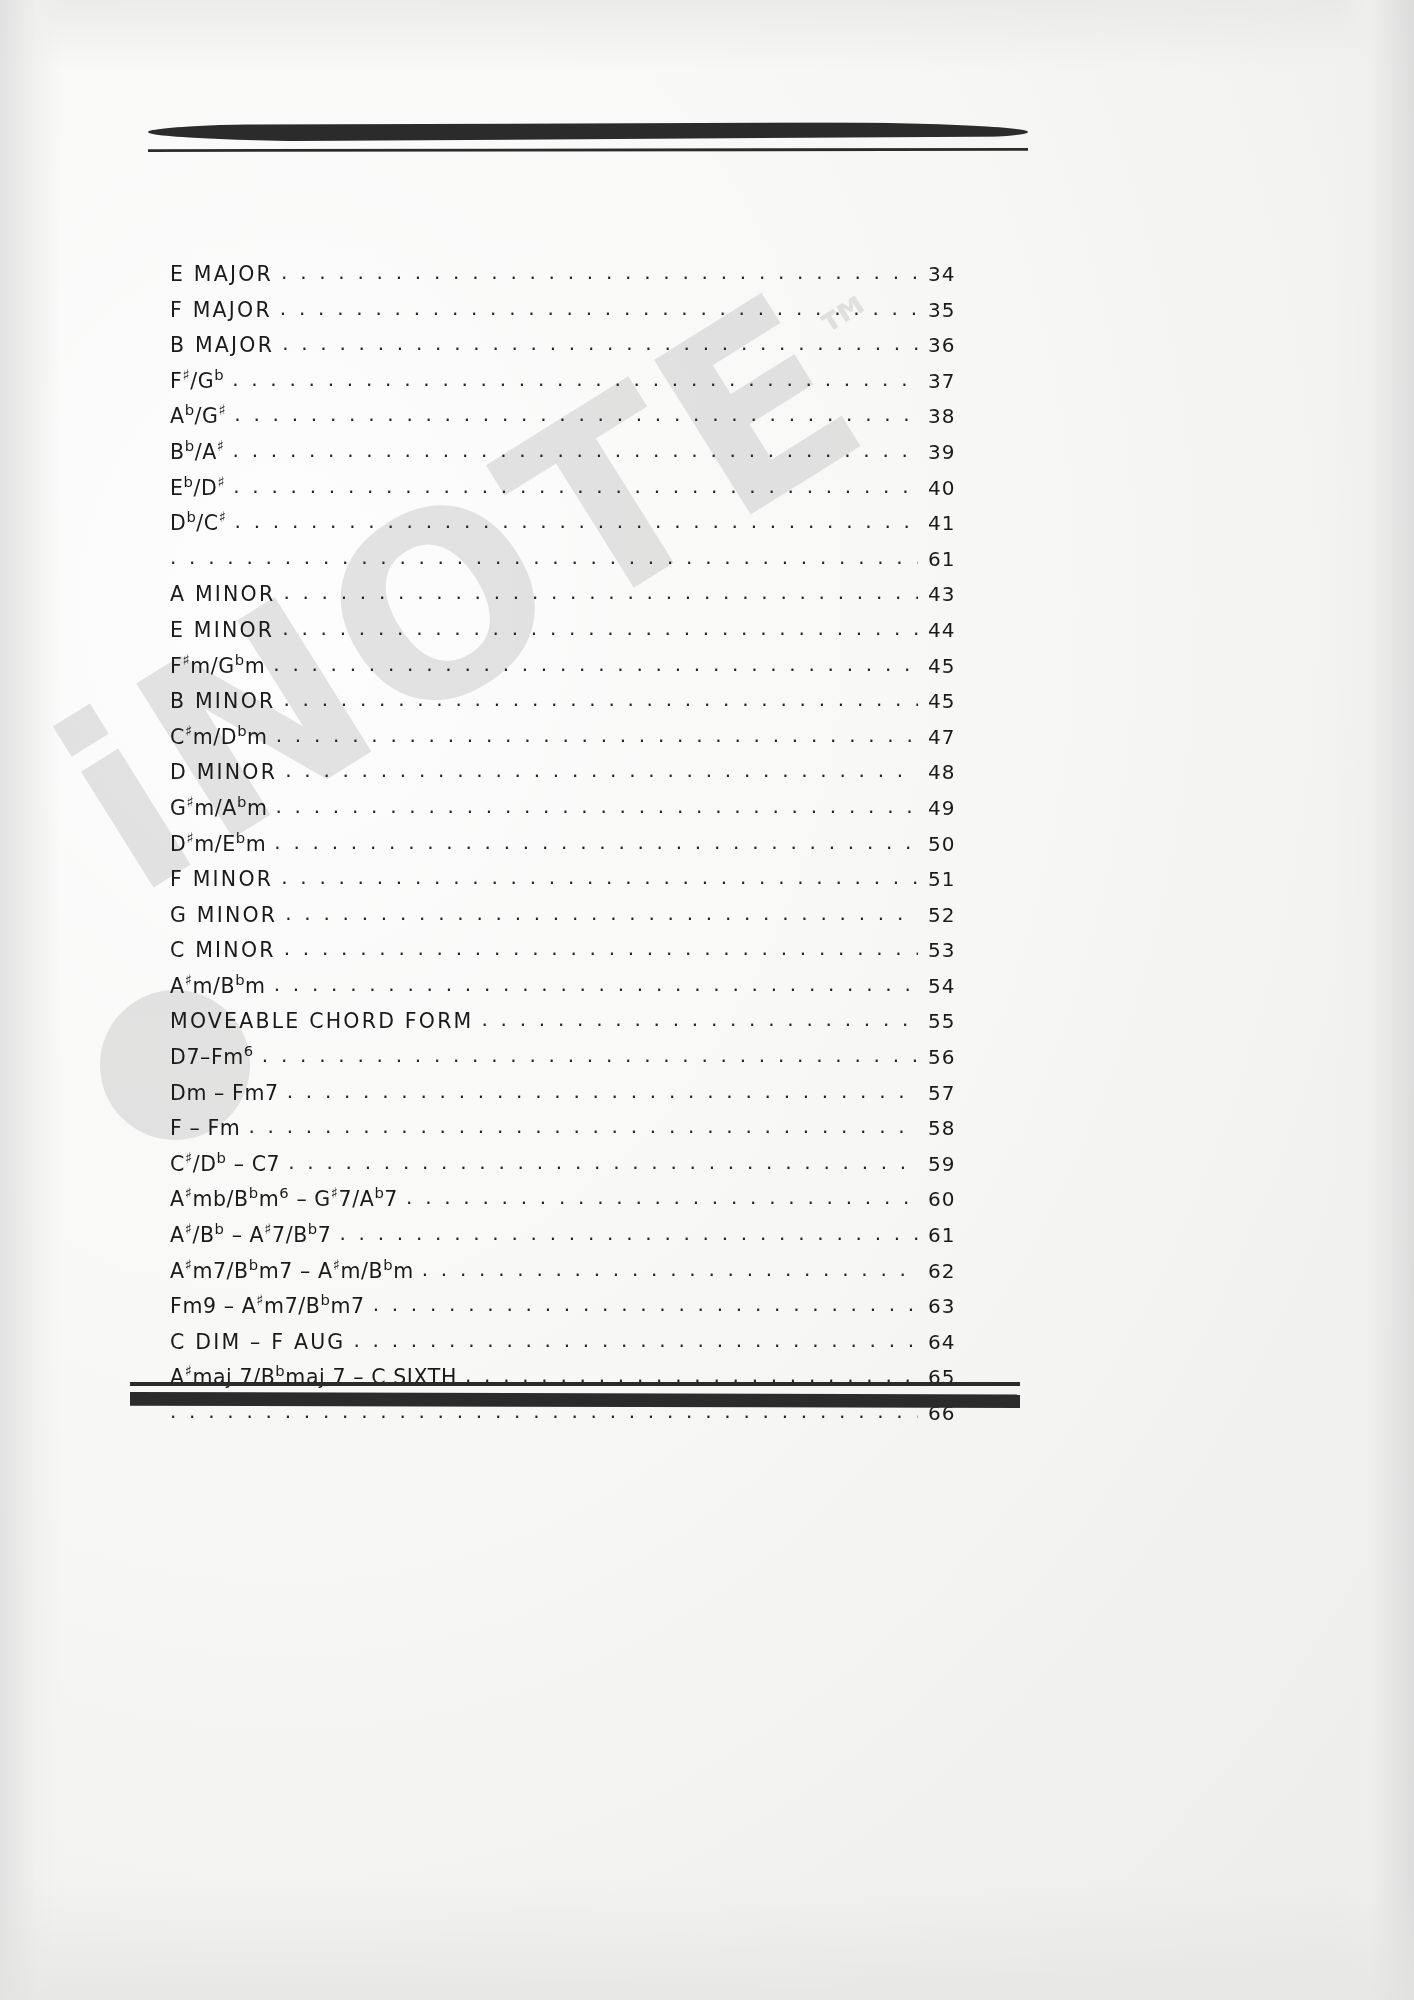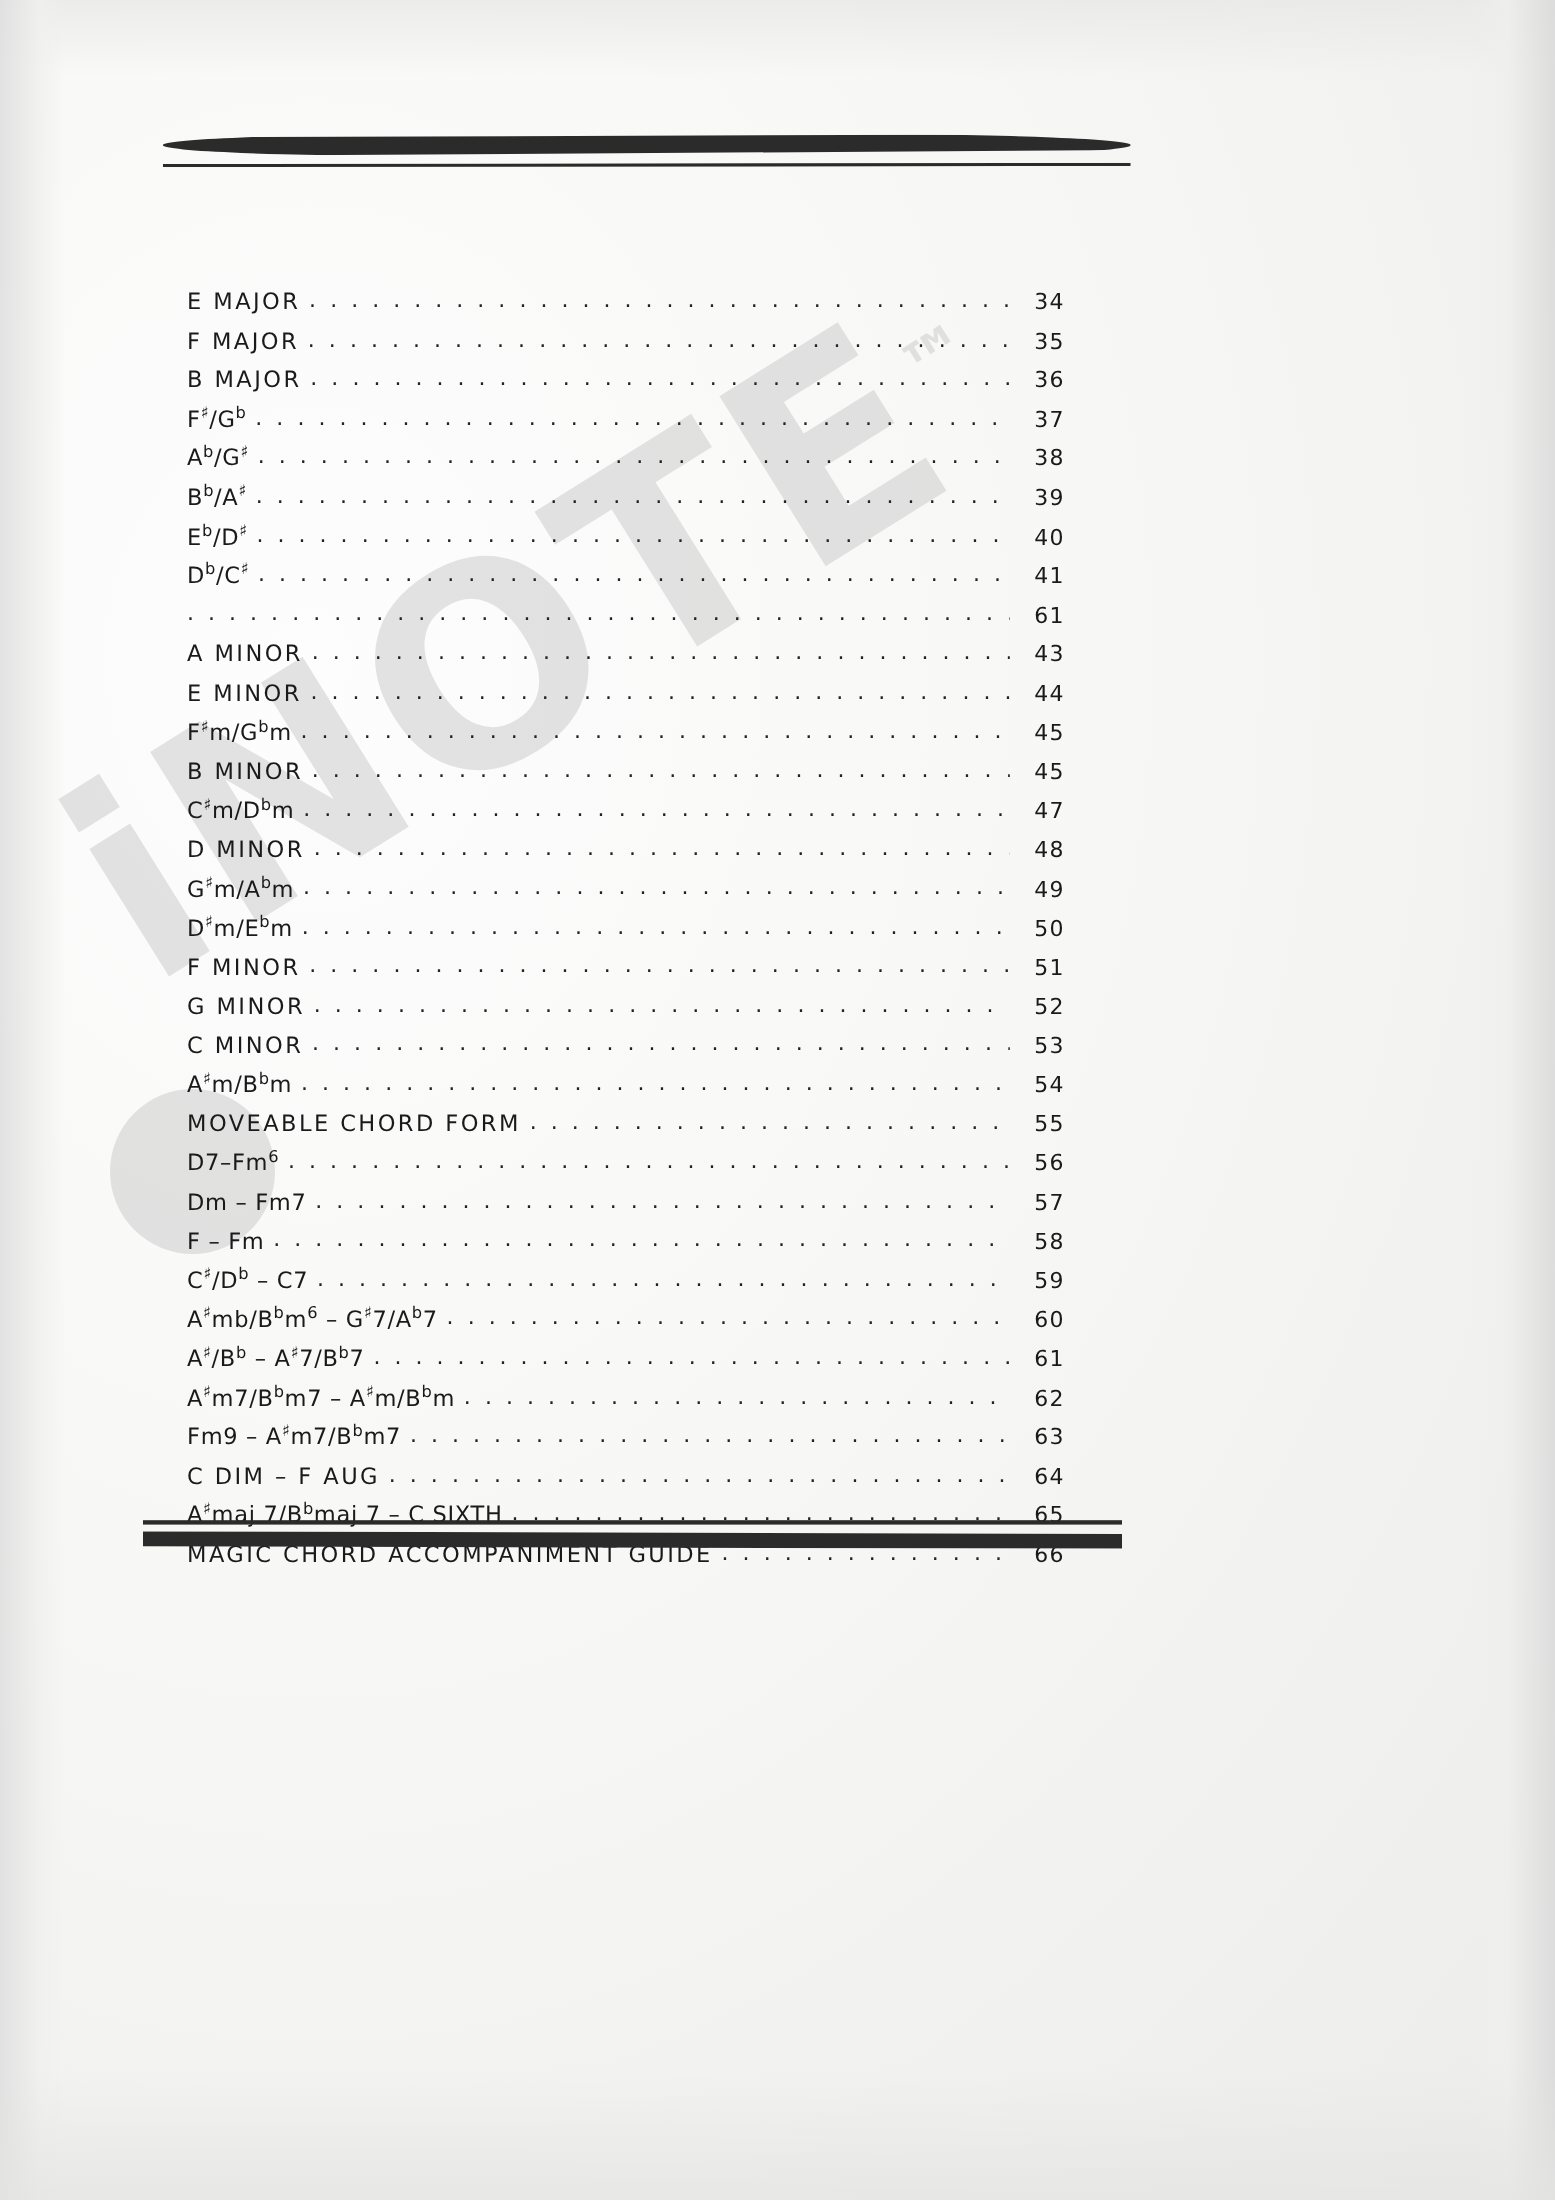--- a/index.html
+++ b/index.html
@@ -165,21 +165,21 @@
     flex: 1 1 auto;
     overflow: hidden;
     white-space: nowrap;
     color: #222;
     font-size: 20px;
     letter-spacing: 3.2px;
     transform: translateY(-2px);
   }
   .toc-page {
     flex: 0 0 52px;
-    text-align: center;
+    text-align: left;
     font-size: 20px;
     letter-spacing: 1px;
     padding-left: 10px;
   }
   .sup {
     font-size: .72em;
     vertical-align: super;
     line-height: 0;
   }
 </style>
@@ -358,21 +358,20 @@
         <span class="toc-title spaced">C  DIM  –  F  AUG</span>
         <span class="toc-leader">. . . . . . . . . . . . . . . . . . . . . . . . . . . . . . . . . . . . . . . . . . . . . . . . . . . . . . . . . . . . . . . . . . . . . . . . . . . . . . . . . . . . . . . . . . . . . . . . . . . . . . . . . . . . . . . . . . . . . . . .</span>
         <span class="toc-page">64</span>
       </div>
       <div class="toc-row">
         <span class="toc-title">A<span class="sup">♯</span>maj 7/B<span class="sup">b</span>maj 7 – C SIXTH</span>
         <span class="toc-leader">. . . . . . . . . . . . . . . . . . . . . . . . . . . . . . . . . . . . . . . . . . . . . . . . . . . . . . . . . . . . . . . . . . . . . . . . . . . . . . . . . . . . . . . . . . . . . . . . . . . . . . . . . . . . . . . . . . . . . . . .</span>
         <span class="toc-page">65</span>
       </div>
       <div class="toc-row">
-        <span class="toc-title spaced">MAGIC  CHORD  ACCOMPANIMENT  GUIDE</span>
         <span class="toc-leader">. . . . . . . . . . . . . . . . . . . . . . . . . . . . . . . . . . . . . . . . . . . . . . . . . . . . . . . . . . . . . . . . . . . . . . . . . . . . . . . . . . . . . . . . . . . . . . . . . . . . . . . . . . . . . . . . . . . . . . . .</span>
         <span class="toc-page">66</span>
       </div>
     </div>
 
   <div class="bottom-rule">
     <div class="thin"></div>
     <div class="thick"></div>
   </div>
 </div>

